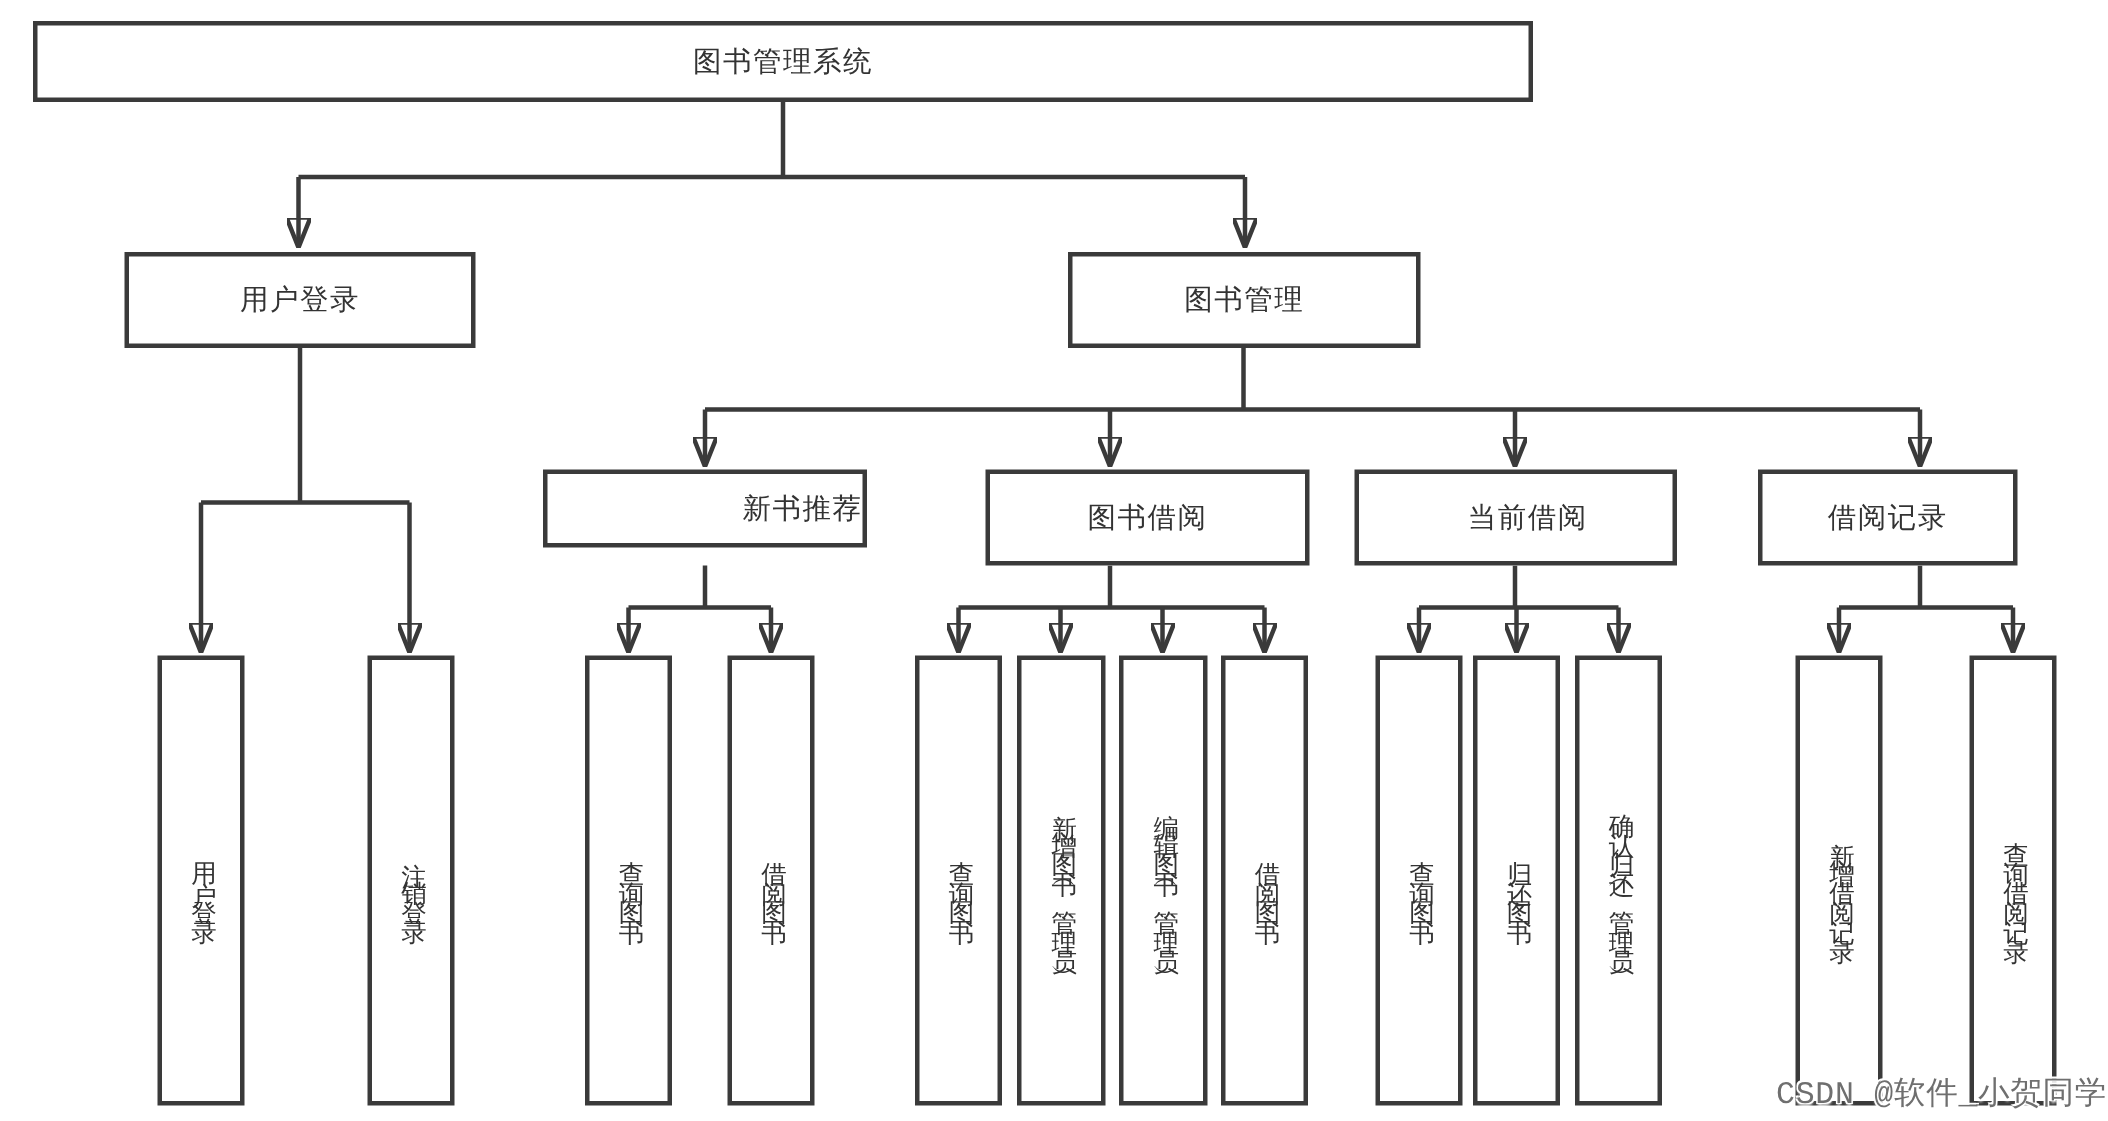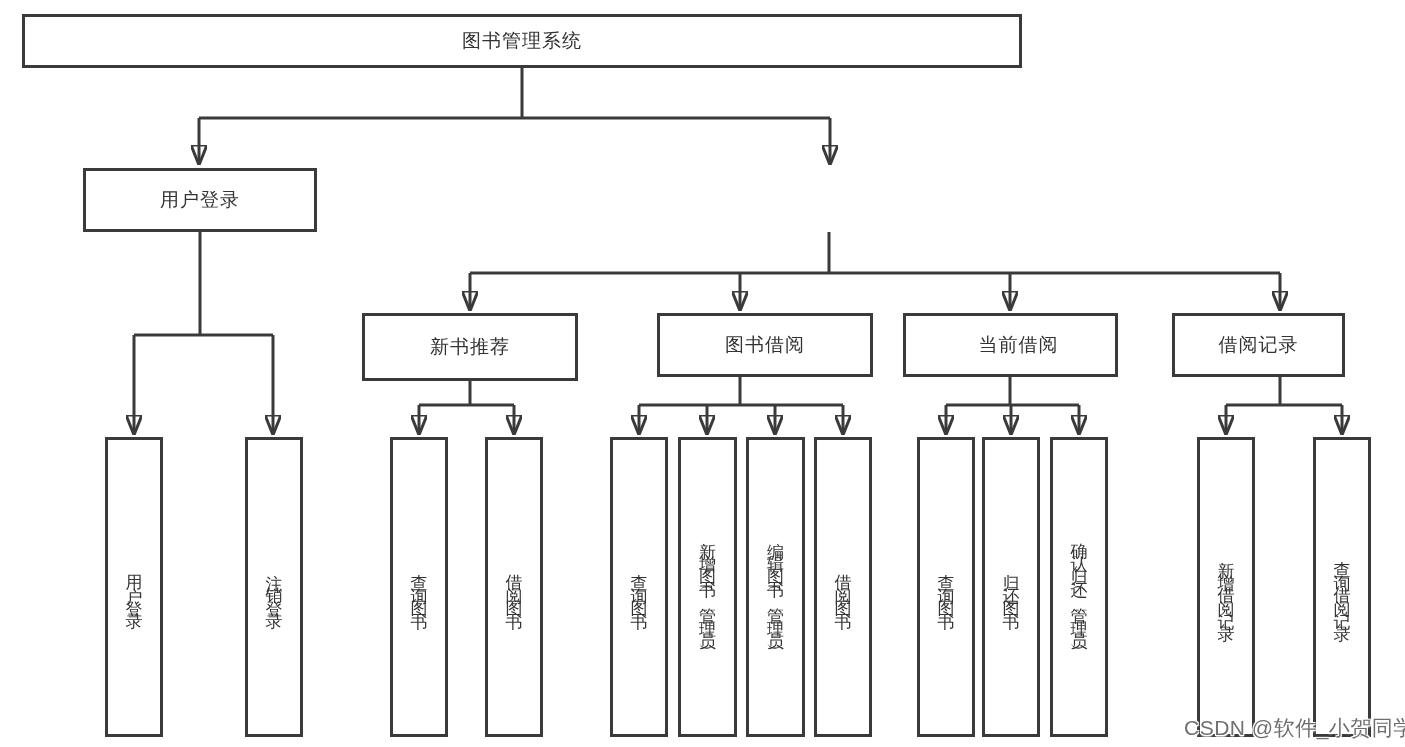--- a/index.html
+++ b/index.html
@@ -1,20 +1,20 @@
 <!DOCTYPE html>
 <html><head>
 <meta charset="utf-8">
 <style>
   html,body { margin:0; padding:0; background:#ffffff; }
   .stage {
     position:relative;
     width:1405px; height:747px;
     background:#ffffff;
-    font-family:Liberation Sans, sans-serif;
+    font-family:Liberation Mono, monospace;
     overflow:hidden;
   }
   .connectors {
     position:absolute; left:0; top:0;
     pointer-events:none;
   }
   .connectors path { fill:none; stroke:#3a3a3a; stroke-width:3; }
   .box {
     position:absolute;
     box-sizing:border-box;
@@ -106,22 +106,25 @@
     </g>
   </svg>
 
   <div class="box h-box" style="left:22px; top:14px; width:1000px; height:54px;">
     <span>图书管理系统</span>
   </div>
 
   <div class="box h-box" style="left:83px; top:168px; width:234px; height:64px;">
     <span>用户登录</span>
   </div>
+  <div class="box h-box" style="left:712px; top:168px; width:235px; height:64px;">
+    <span>图书管理</span>
+  </div>
 
-  <div class="box h-box" style="left:362px; top:313px; width:216px; height:68px;">
+  <div class="box h-box" style="left:362px; top:313px; width:216px; height:52px;justify-content:flex-end;">
     <span>新书推荐</span>
   </div>
   <div class="box h-box" style="left:657px; top:313px; width:216px; height:64px;">
     <span>图书借阅</span>
   </div>
   <div class="box h-box" style="left:903px; top:313px; width:215px; height:64px;padding-left:16px;">
     <span>当前借阅</span>
   </div>
   <div class="box h-box" style="left:1172px; top:313px; width:173px; height:64px;">
     <span>借阅记录</span>

